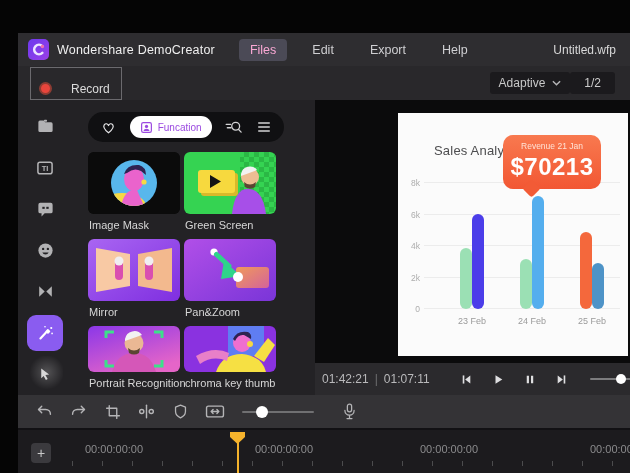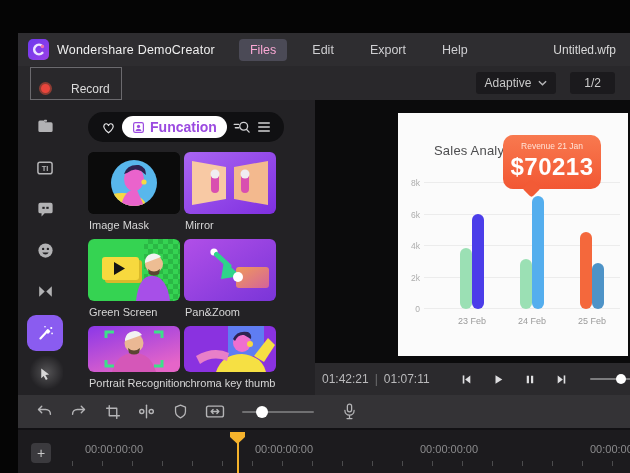--- a/index.html
+++ b/index.html
@@ -14,36 +14,36 @@
   .app-title { color:#efefef; font-size:12.5px; margin-left:8px; letter-spacing:.2px; }
   .menus { display:flex; align-items:center; gap:14px; margin-left:24px; }
   .menu-item { color:#cfcfd2; font-size:12.5px; padding:4px 11px; border-radius:4px; cursor:default; }
   .menu-item.active { background:#4b4a56; color:#f9a8d4; }
   .doc-name { margin-left:auto; color:#d8d8d8; font-size:12px; }
 
   
   .toolbar-row { height:34px; background:#29282b; display:flex; align-items:center; padding:0 15px 0 12px; flex:0 0 auto; }
   .record-btn { display:flex; align-items:center; gap:19px; border:1px solid #6b6a6e; border-radius:0; padding:14px 11px 3px 8px; color:#dcdcdc; font-size:12px; background:transparent; }
   .record-dot { width:9px; height:9px; border-radius:50%; background:#e8453c; border:2px solid #8e3c33; box-sizing:content-box; }
-  .right-controls { margin-left:auto; display:flex; align-items:center; gap:14px; }
+  .right-controls { margin-left:auto; display:flex; align-items:center; gap:0; }
   .adaptive-btn { background:#1b1a1d; border-radius:3px; color:#c9c9c9; font-size:12px; padding:4px 9px; display:flex; align-items:center; gap:7px; }
   .page-chip { background:#1b1a1d; border-radius:3px; color:#cccccc; font-size:12px; padding:4px 14px; }
 
   
   .main { height:295px; display:flex; flex:0 0 auto; }
   .iconbar { width:52px; background:#232225; display:flex; flex-direction:column; align-items:center; padding-top:6px; }
   .iconbar .slot { width:38px; height:42px; display:flex; align-items:center; justify-content:flex-end; }
   .slot .pad { width:36px; height:36px; display:flex; align-items:center; justify-content:center; border-radius:9px; }
   .slot.active .pad { background:#8a5cf0; }
   .cursor-glow { background:radial-gradient(circle at 55% 45%, rgba(255,255,255,.22), transparent 62%); border-radius:50%; }
 
   .effects { width:245px; background:#232225; }
   .tabbar { margin:12px 8px 4px 18px; width:196px; height:30px; background:#101012; border-radius:16px; display:flex; align-items:center; justify-content:space-between; padding:0 12px; }
   .tab-pill { background:#fff; border-radius:13px; height:22px; display:flex; align-items:center; gap:5px; padding:0 10px; }
-  .tab-pill span { color:#9b4ae0; font-size:14px; font-weight:bold; }
+  .tab-pill span { color:#9b4ae0; font-size:10px; font-weight:normal; }
   .thumb-grid { display:grid; grid-template-columns:92px 92px; column-gap:4px; padding:6px 0 0 18px; }
   .thumb .art { width:92px; height:62px; border-radius:6px; overflow:hidden; position:relative; background:#111; }
   .thumb.short .art { height:46px; }
   .thumb .lbl { color:#d6d6d6; font-size:11px; margin:5px 0 8px 1px; white-space:nowrap; }
 
   
   .preview { flex:1; background:#0b0b0c; display:flex; flex-direction:column; position:relative; }
   .canvas { position:absolute; top:13px; right:2px; width:230px; height:243px; background:#fbfbfb; }
   .canvas-title { position:absolute; left:36px; top:30px; color:#4d4d4f; font-size:13px; font-weight:500; letter-spacing:.2px; }
   .callout { position:absolute; left:105px; top:22px; width:98px; border-radius:10px; padding:6px 4px 8px; text-align:center; background:linear-gradient(180deg,#f8794f,#f25733); z-index:3; }
@@ -229,41 +229,20 @@
                 <g clip-path="url(#imc)">
                   <ellipse cx="34" cy="54" rx="24" ry="13" fill="#f6d844"></ellipse>
                   <path d="M33 54 Q37 36 49 38 L56 54 Z" fill="#ea63cc"></path>
                   <ellipse cx="46" cy="27" rx="10" ry="12" fill="#ea63cc"></ellipse>
                   <path d="M36 22 Q39 12 51 13 Q58 15 58 23 L53 19 Q46 15 39 21 Z" fill="#2e2352"></path>
                   <circle cx="56" cy="30" r="2.6" fill="#f6d844"></circle>
                 </g>
               </svg>
             </div>
             <div class="lbl">Image Mask</div>
-          </div>
-
-          <div class="thumb">
-            <div class="art">
-              <svg width="92" height="62" viewBox="0 0 92 62">
-                <defs>
-                    <linearGradient id="mirg" x1="0" y1="0" x2="1" y2="1">
-                      <stop offset="0" stop-color="#a965f2"></stop>
-                      <stop offset="1" stop-color="#7f2fe0"></stop>
-                    </linearGradient>
-                  </defs>
-                <rect width="92" height="62" fill="url(#mirg)"></rect>
-                <polygon points="8,9 42,15 42,47 8,53" fill="#f8c9a4"></polygon>
-                <polygon points="84,9 50,15 50,47 84,53" fill="#f3b98e"></polygon>
-                <rect x="27" y="20" width="8" height="21" rx="4" fill="#d94fb0"></rect>
-                <rect x="57" y="20" width="8" height="21" rx="4" fill="#d94fb0"></rect>
-                <circle cx="31" cy="22" r="4.5" fill="#f0eef2"></circle>
-                <circle cx="61" cy="22" r="4.5" fill="#f0eef2"></circle>
-              </svg>
-            </div>
-            <div class="lbl">Mirror</div>
           </div>
 
           <div class="thumb">
             <div class="art">
               <svg width="92" height="62" viewBox="0 0 92 62">
                 <defs>
                     <pattern id="chk" width="10" height="10" patternUnits="userSpaceOnUse">
                       <rect width="5" height="5" fill="#2bb845"></rect>
                       <rect x="5" y="5" width="5" height="5" fill="#2bb845"></rect>
                     </pattern>
@@ -273,20 +252,41 @@
                 <path d="M48 62 Q51 35 66 37 Q79 39 82 62 Z" fill="#a74fe8"></path>
                 <circle cx="66" cy="25" r="9" fill="#edbd93"></circle>
                 <path d="M57 22 a9 9 0 0 1 16 -4 l-16 6 z" fill="#f2f2f2"></path>
                 <path d="M60 30 q6 5 12 0 l-1 5 q-5 3 -10 0 z" fill="#5a4632"></path>
                 <rect x="17" y="21" width="37" height="23" rx="3" fill="#d9b92a"></rect>
                 <rect x="14" y="18" width="37" height="23" rx="3" fill="#f7d93e"></rect>
                 <polygon points="26,23 26,36 37,29.5" fill="#141414"></polygon>
               </svg>
             </div>
             <div class="lbl">Green Screen</div>
+          </div>
+
+          <div class="thumb">
+            <div class="art">
+              <svg width="92" height="62" viewBox="0 0 92 62">
+                <defs>
+                    <linearGradient id="mirg" x1="0" y1="0" x2="1" y2="1">
+                      <stop offset="0" stop-color="#a965f2"></stop>
+                      <stop offset="1" stop-color="#7f2fe0"></stop>
+                    </linearGradient>
+                  </defs>
+                <rect width="92" height="62" fill="url(#mirg)"></rect>
+                <polygon points="8,9 42,15 42,47 8,53" fill="#f8c9a4"></polygon>
+                <polygon points="84,9 50,15 50,47 84,53" fill="#f3b98e"></polygon>
+                <rect x="27" y="20" width="8" height="21" rx="4" fill="#d94fb0"></rect>
+                <rect x="57" y="20" width="8" height="21" rx="4" fill="#d94fb0"></rect>
+                <circle cx="31" cy="22" r="4.5" fill="#f0eef2"></circle>
+                <circle cx="61" cy="22" r="4.5" fill="#f0eef2"></circle>
+              </svg>
+            </div>
+            <div class="lbl">Mirror</div>
           </div>
 
           <div class="thumb">
             <div class="art">
               <svg width="92" height="62" viewBox="0 0 92 62">
                 <defs>
                   <linearGradient id="pzg" x1="0" y1="0" x2="1" y2="1">
                       <stop offset="0" stop-color="#b14fe8"></stop>
                       <stop offset="1" stop-color="#7a35d8"></stop>
                     </linearGradient>

